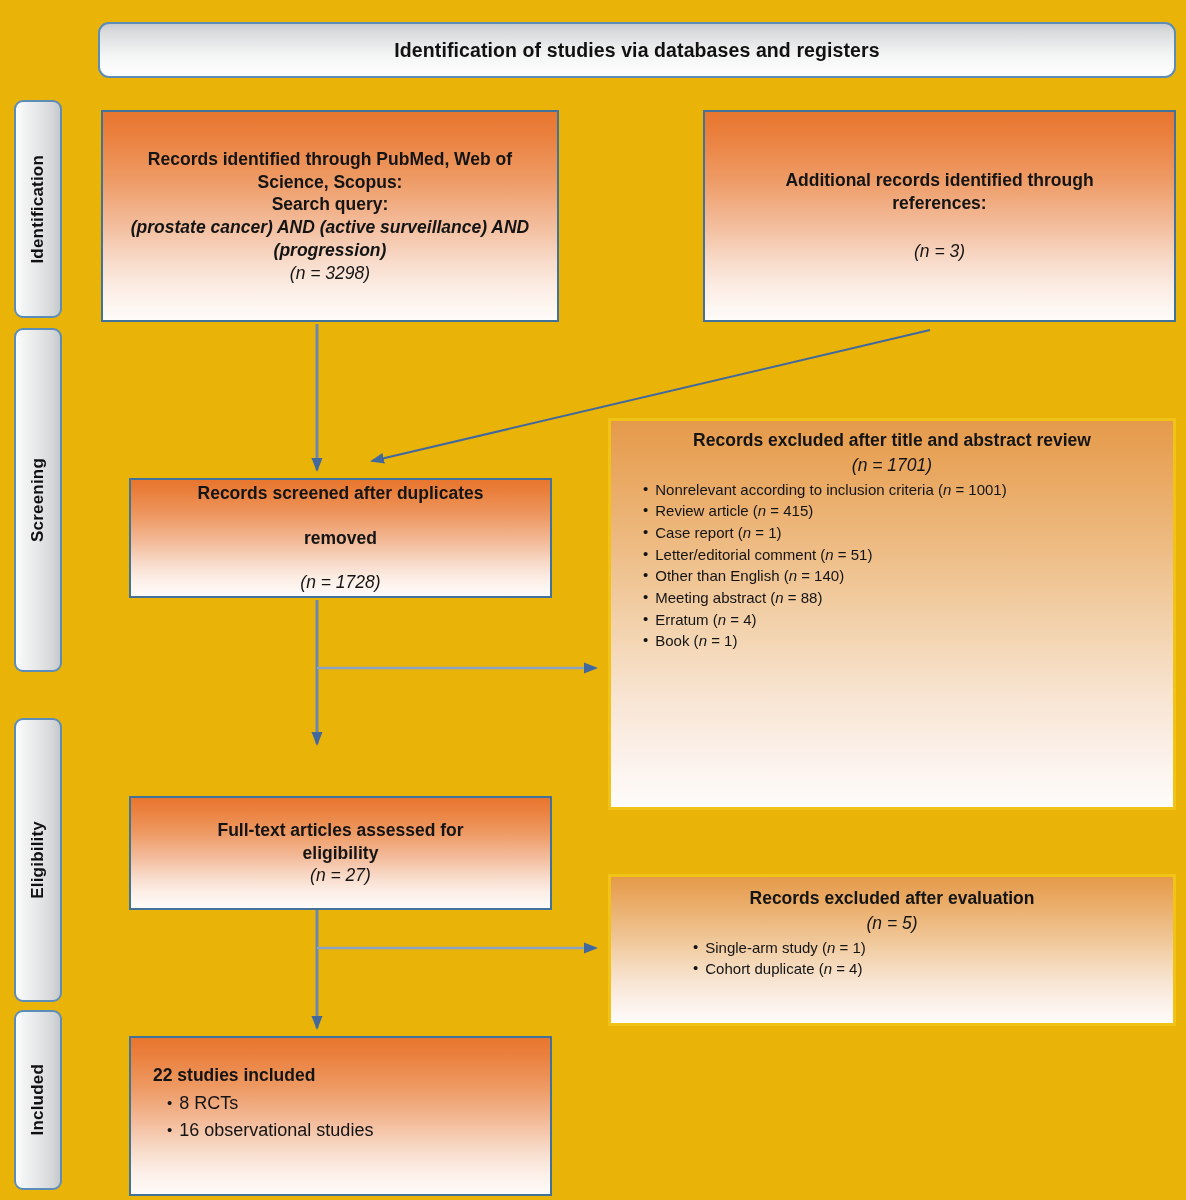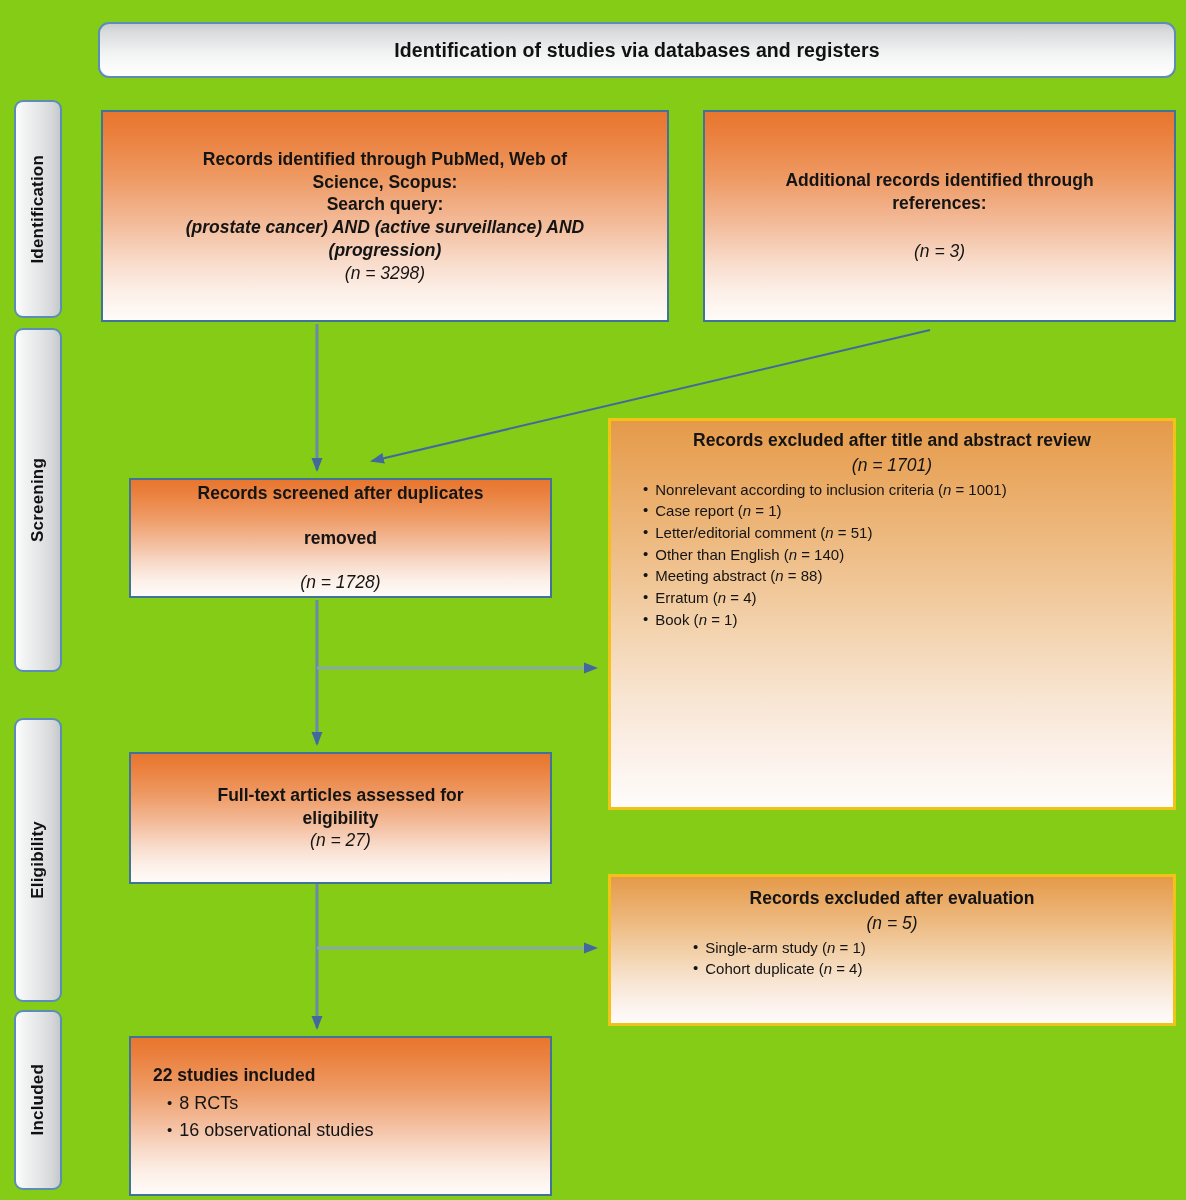--- a/index.html
+++ b/index.html
@@ -9,21 +9,21 @@
     background: #ffffff;
   }
   body {
     font-family: "Liberation Sans", sans-serif;
     color: #1a1a1a;
   }
   #canvas {
     position: relative;
     width: 1186px;
     height: 1200px;
-    background: #84cc16;
+    background: #eab308;
     overflow: hidden;
   }
 
   
   #connectors {
     position: absolute;
     left: 0; top: 0;
     width: 1186px; height: 1200px;
     pointer-events: none;
     z-index: 1;
@@ -125,24 +125,24 @@
     text-indent: 0;
   }
   .bullets li::before {
     content: "\2022";
     margin-right: 7px;
     font-size: 15px;
     vertical-align: 1px;
   }
 
   
-  #box-identified      { left: 101px; top: 110px;  width: 568px; height: 212px; }
+  #box-identified      { left: 101px; top: 110px;  width: 458px; height: 212px; }
   #box-additional      { left: 703px; top: 110px;  width: 473px; height: 212px; }
   #box-screened        { left: 129px; top: 478px;  width: 423px; height: 120px; gap: 22px; }
-  #box-fulltext        { left: 129px; top: 752px;  width: 423px; height: 132px; }
+  #box-fulltext        { left: 129px; top: 796px;  width: 423px; height: 114px; }
   #box-excluded-title  { left: 608px; top: 418px;  width: 568px; height: 392px; }
   #box-excluded-eval   { left: 608px; top: 874px;  width: 568px; height: 152px; }
   #box-included        { left: 129px; top: 1036px; width: 423px; height: 160px; }
 
   #box-excluded-title .lead,
   #box-excluded-eval  .lead { margin-bottom: 2px; }
   #box-excluded-title { justify-content: flex-start; padding-top: 8px; }
   #box-excluded-eval  { justify-content: flex-start; padding-top: 10px; }
   #box-excluded-title .bullets { margin-left: 18px; margin-top: 2px; }
   #box-excluded-eval  .bullets { margin-left: 68px; margin-top: 2px; }
@@ -214,20 +214,21 @@
     <div class="line b c">Records screened after duplicates</div>
     <div class="line b c">removed</div>
     <div class="line c nn">(<i>n</i> = 1728)</div>
   </div>
 
   <div class="box yellow" id="box-excluded-title">
     <div class="line b c lead">Records excluded after title and abstract review</div>
     <div class="line c nn">(<i>n</i> = 1701)</div>
     <ul class="bullets">
       <li>Nonrelevant according to inclusion criteria (<i>n</i> = 1001)</li>
+      <li>Review article (<i>n</i> = 415)</li>
       <li>Case report (<i>n</i> = 1)</li>
       <li>Letter/editorial comment (<i>n</i> = 51)</li>
       <li>Other than English (<i>n</i> = 140)</li>
       <li>Meeting abstract (<i>n</i> = 88)</li>
       <li>Erratum (<i>n</i> = 4)</li>
       <li>Book (<i>n</i> = 1)</li>
     </ul>
   </div>
 
   <div class="box blue" id="box-fulltext">

